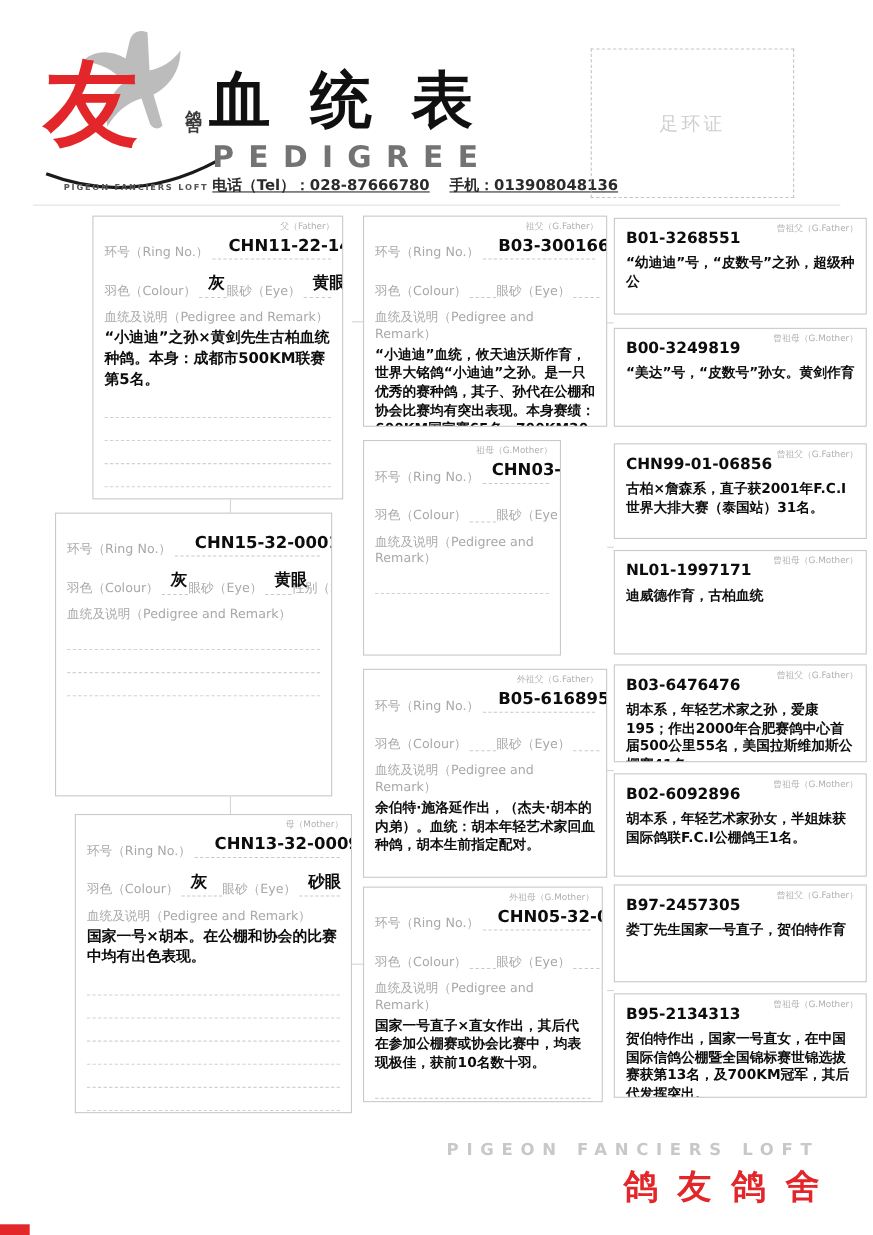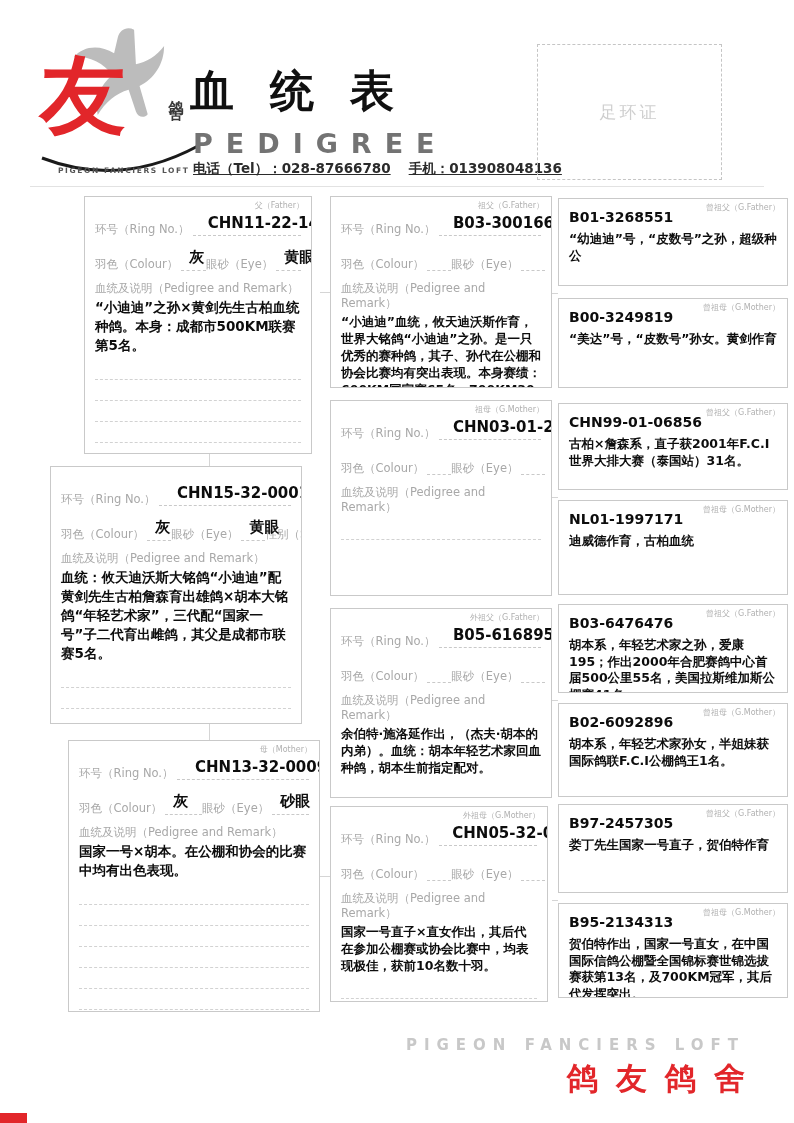--- a/index.html
+++ b/index.html
@@ -9,21 +9,21 @@
 
   
   .logo{left:36px;top:26px;width:180px;height:158px;}
   .logo-bird{left:30px;top:0px;width:118px;height:100px;}
   .logo-char{left:4px;top:26px;font-size:86px;line-height:86px;font-weight:900;
              color:#e2262a;font-family:"DejaVu Serif","Liberation Serif",serif;}
   .logo-vert{left:130px;top:62px;writing-mode:vertical-rl;font-size:15px;color:#3a3a3a;
              letter-spacing:6px;font-weight:700;}
   .logo-swoosh{left:0px;top:108px;width:168px;height:44px;}
   .logo-loft{left:22px;top:140px;font-size:7.5px;letter-spacing:1.6px;color:#555;font-weight:700;}
-  .title{left:190px;top:58px;font-size:44px;line-height:66px;font-weight:900;
+  .title{left:190px;top:58px;font-size:56px;line-height:66px;font-weight:900;
          letter-spacing:36px;color:#101010;font-family:"DejaVu Serif","Liberation Serif",serif;}
   .pedigree{left:193px;top:128px;font-size:27px;font-weight:900;
             color:#737373;letter-spacing:13px;}
   .phones{left:193px;top:160px;font-size:13.5px;font-weight:700;color:#2b2b2b;text-decoration:underline;}
   .phones span{margin-right:18px;}
   .hdr-divider{left:30px;top:186px;width:734px;height:1px;background:#e2e2e2;}
   .ringcert{left:537px;top:44px;width:183px;height:134px;border:1px dashed #c5c5c5;
             display:flex;align-items:center;justify-content:center;color:#cfcfcf;
             font-size:17px;letter-spacing:3px;}
 
@@ -121,21 +121,20 @@
         <b class="fval">灰</b>
       </span>
     <span class="flabel">眼砂（Eye）</span>
     <span class="fline">
         <b class="fval">黄眼</b>
       </span>
     <span class="flabel">性别（Sex）</span>
 
   </div>
   <div class="rlabel">血统及说明（Pedigree and Remark）</div>
-  <div class="rtext">血统：攸天迪沃斯大铭鸽“小迪迪”配黄剑先生古柏詹森育出雄鸽×胡本大铭鸽“年轻艺术家”，三代配“国家一号”子二代育出雌鸽，其父是成都市联赛5名。</div>
   <div class="rules">
       <div class="rule"></div>
       <div class="rule"></div>
       <div class="rule"></div>
     </div>
 </div>
 
 <div class="card" style="left:68px;top:740px;width:252px;height:272px">
   <div class="rel">母（Mother）</div>
   <div class="frow ring-row">
@@ -183,21 +182,21 @@
     <span class="flabel">眼砂（Eye）</span>
     <span class="fline">
         <b class="fval"></b>
       </span>
   </div>
   <div class="rlabel">血统及说明（Pedigree and Remark）</div>
   <div class="rtext">“小迪迪”血统，攸天迪沃斯作育，世界大铭鸽“小迪迪”之孙。是一只优秀的赛种鸽，其子、孙代在公棚和协会比赛均有突出表现。本身赛绩：600KM国家赛65名，700KM30名，900KM联合省赛34名</div>
 
 </div>
 
-<div class="card card-md" style="left:330px;top:400px;width:222px;height:196px">
+<div class="card card-md" style="left:330px;top:400px;width:180px;height:196px">
   <div class="rel">祖母（G.Mother）</div>
   <div class="frow ring-row">
     <span class="flabel">环号（Ring No.）</span>
     <span class="fline">
         <b class="fval">CHN03-01-215893</b>
       </span>
   </div>
   <div class="frow">
     <span class="flabel">羽色（Colour）</span>
     <span class="fline">

